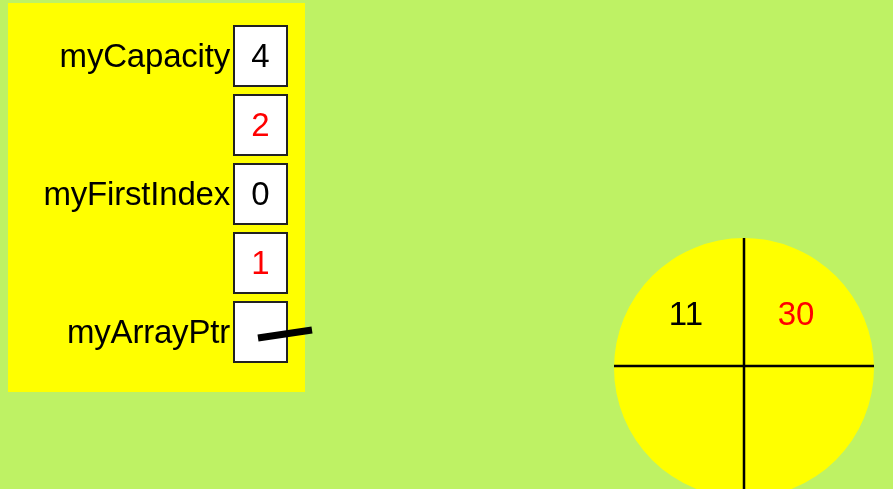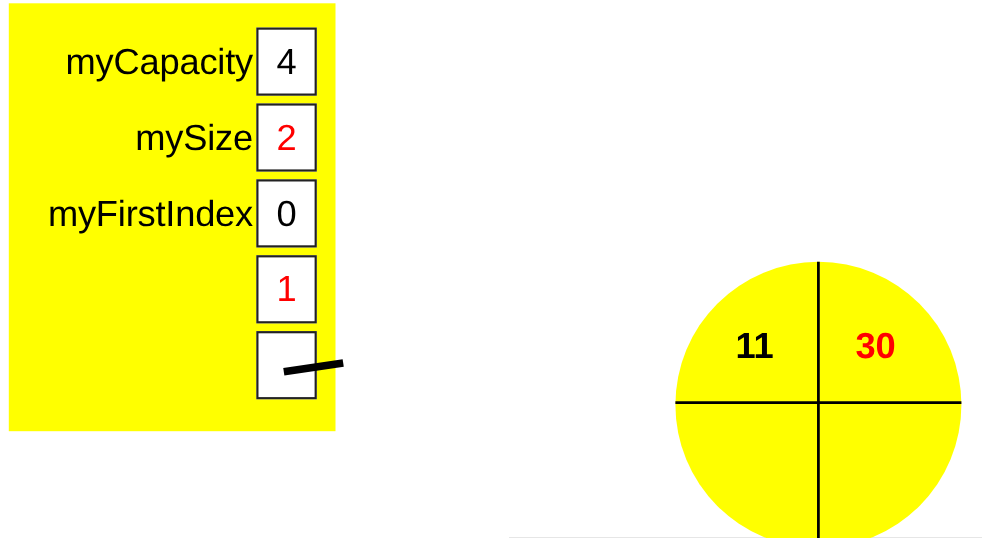--- a/index.html
+++ b/index.html
@@ -4,21 +4,21 @@
 <style>
   html, body {
     margin: 0;
     padding: 0;
     background: #000000;
   }
   #canvas {
     position: relative;
     width: 893px;
     height: 489px;
-    background: #ffffff;
+    background: #bef264;
     overflow: hidden;
     font-family: "Liberation Sans", sans-serif;
   }
 
   
   #struct-panel {
     position: absolute;
     left: 8px;
     top: 3px;
     width: 297px;
@@ -90,21 +90,20 @@
     width: 268px;
     height: 268px;
   }
 
   .cell-text {
     position: absolute;
     font-size: 33px;
     font-family: "Liberation Sans", sans-serif;
     text-align: center;
     white-space: nowrap;
-    font-weight: bold;
   }
   #cell-0-text {
     left: 658px;
     top: 295px;
     width: 56px;
     color: #000000;
   }
   #cell-1-text {
     left: 768px;
     top: 295px;
@@ -120,40 +119,40 @@
   <div id="struct-panel">
 
     <div class="field-row" style="top:22px;">
       <div class="field-label">myCapacity</div>
       <div class="field-box">
         <span class="field-value value-black">4</span>
       </div>
     </div>
 
     <div class="field-row" style="top:91px;">
-      <div class="field-label">mySize</div>
       <div class="field-box">
         <span class="field-value value-red">2</span>
       </div>
     </div>
 
     <div class="field-row" style="top:160px;padding-left:36px;">
       <div class="field-label">myFirstIndex</div>
       <div class="field-box">
         <span class="field-value value-black">0</span>
       </div>
     </div>
 
     <div class="field-row" style="top:229px;">
       <div class="field-box">
         <span class="field-value value-red">1</span>
       </div>
     </div>
 
     <div class="field-row" style="top:298px;">
+      <div class="field-label">myArrayPtr</div>
       <div class="field-box">
         <span class="field-value value-black"></span>
       </div>
     </div>
 
   </div>
 
   <svg id="pointer-line" viewBox="0 0 70 36">
     <line x1="8" y1="23" x2="62" y2="15" stroke="#000000" stroke-width="7" stroke-linecap="butt"></line>
   </svg>

